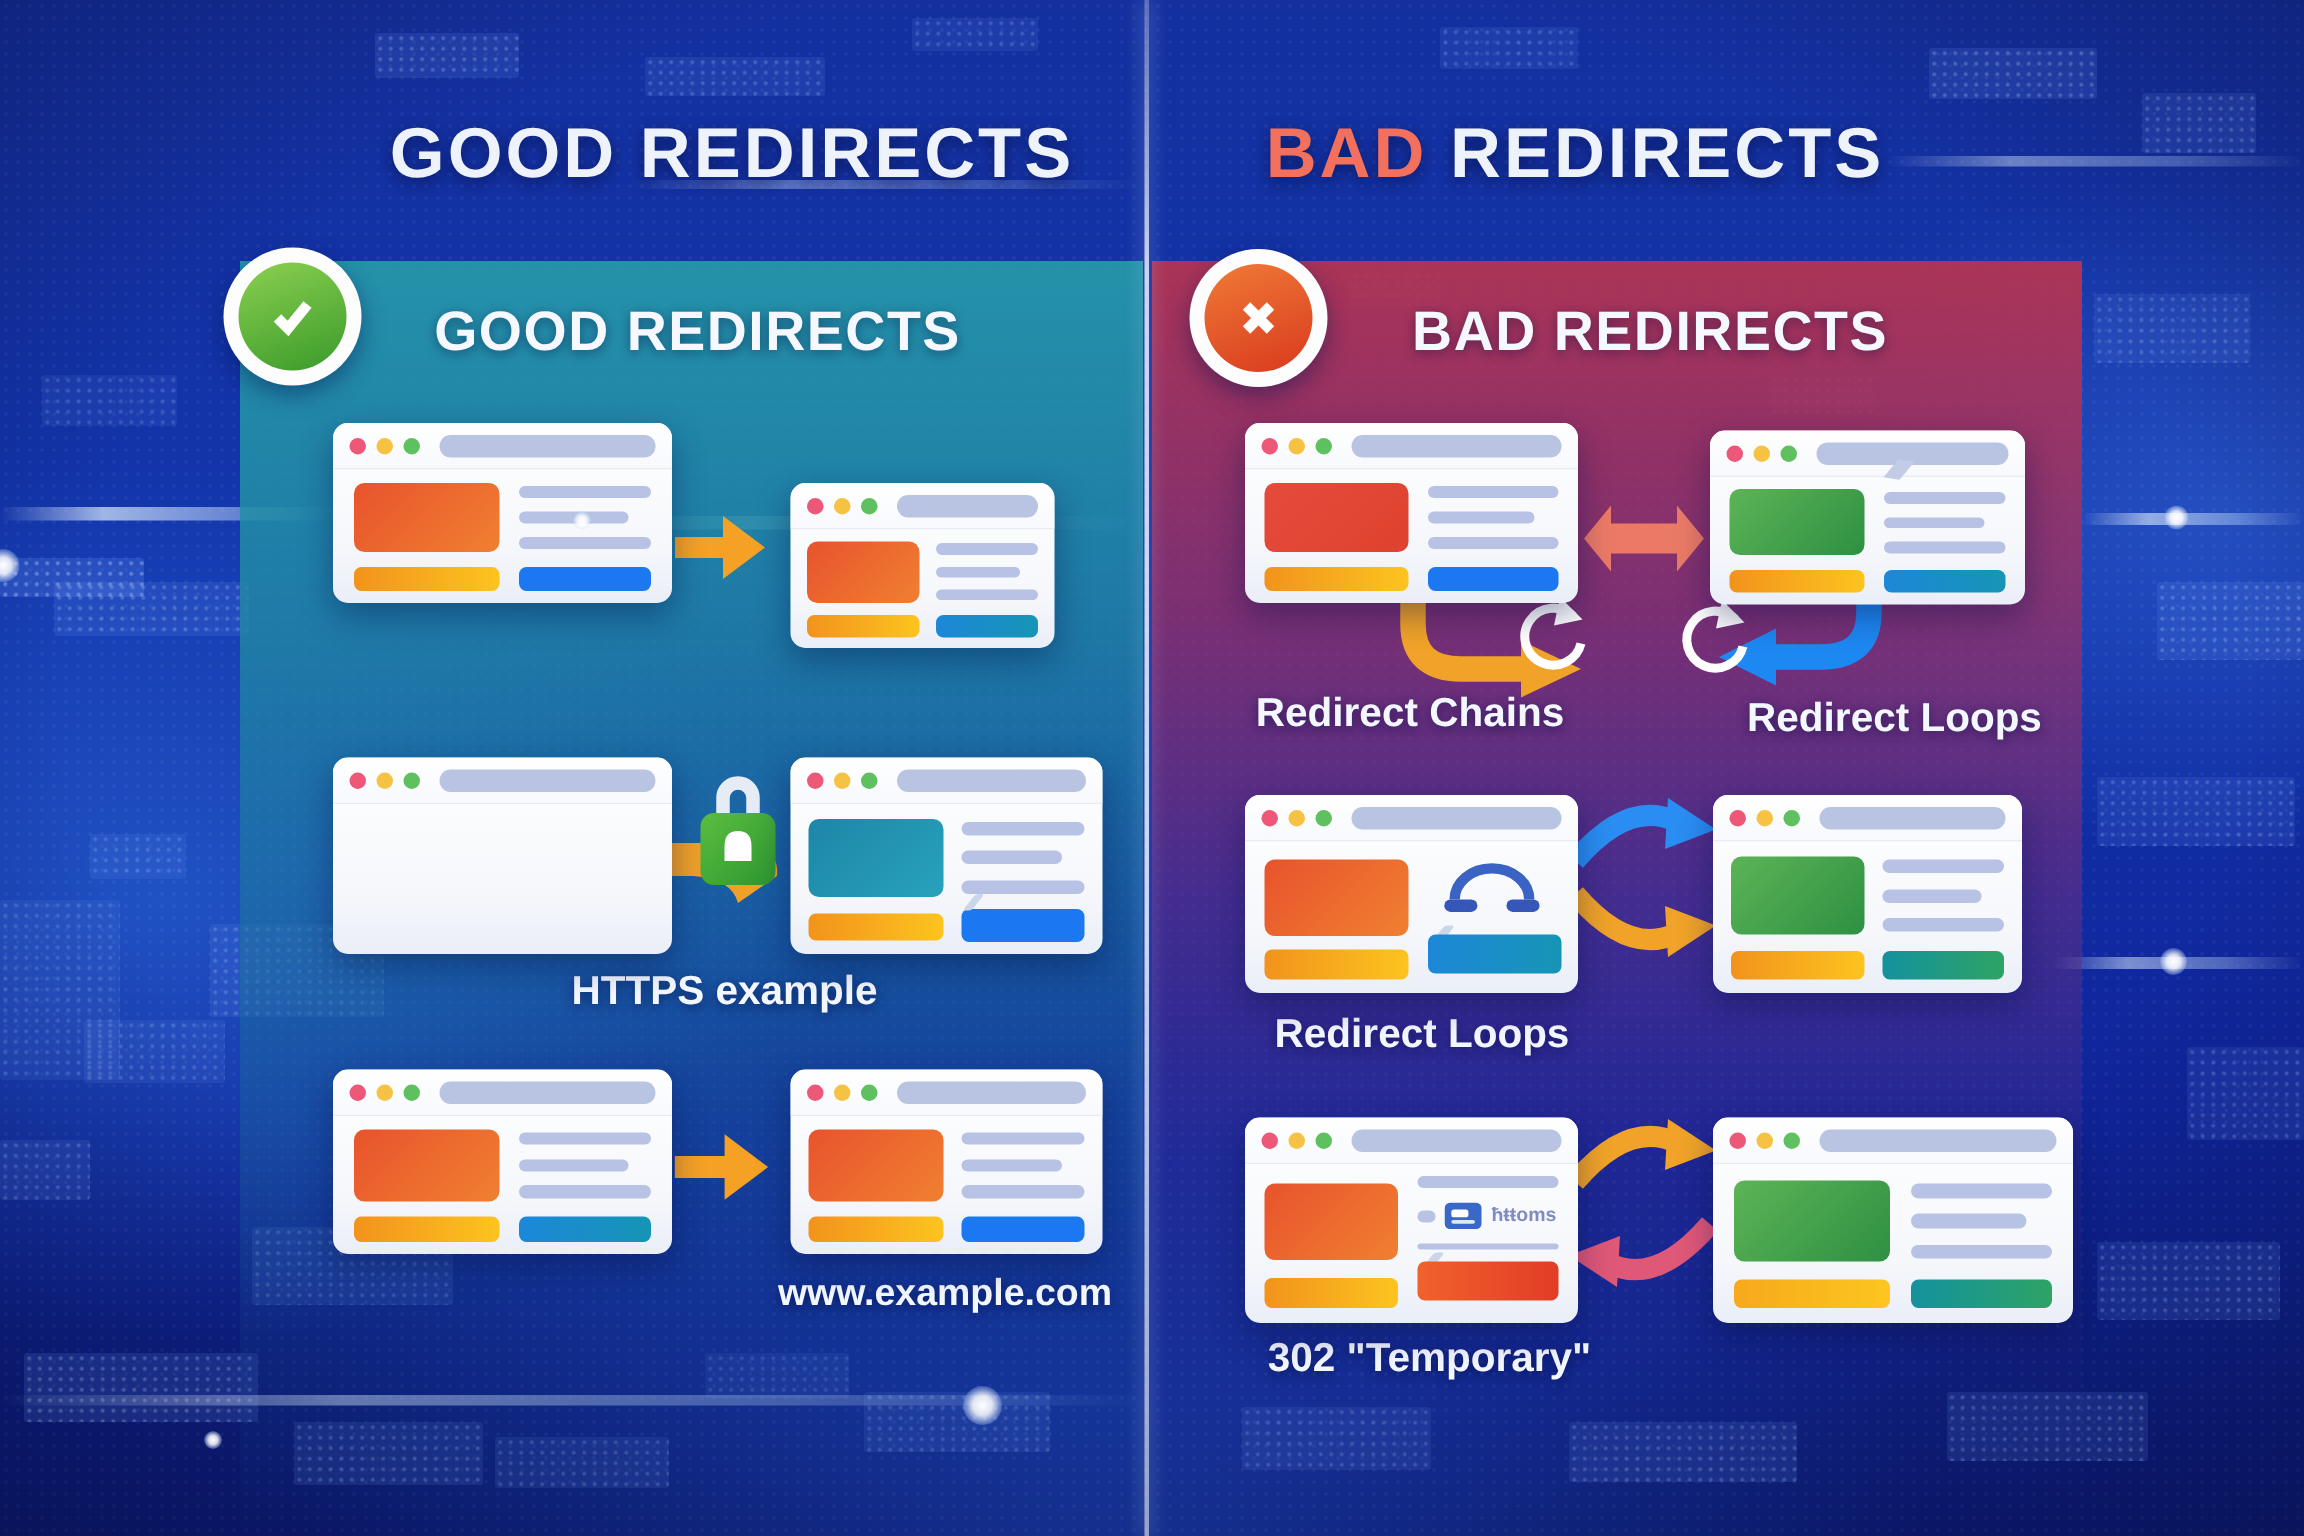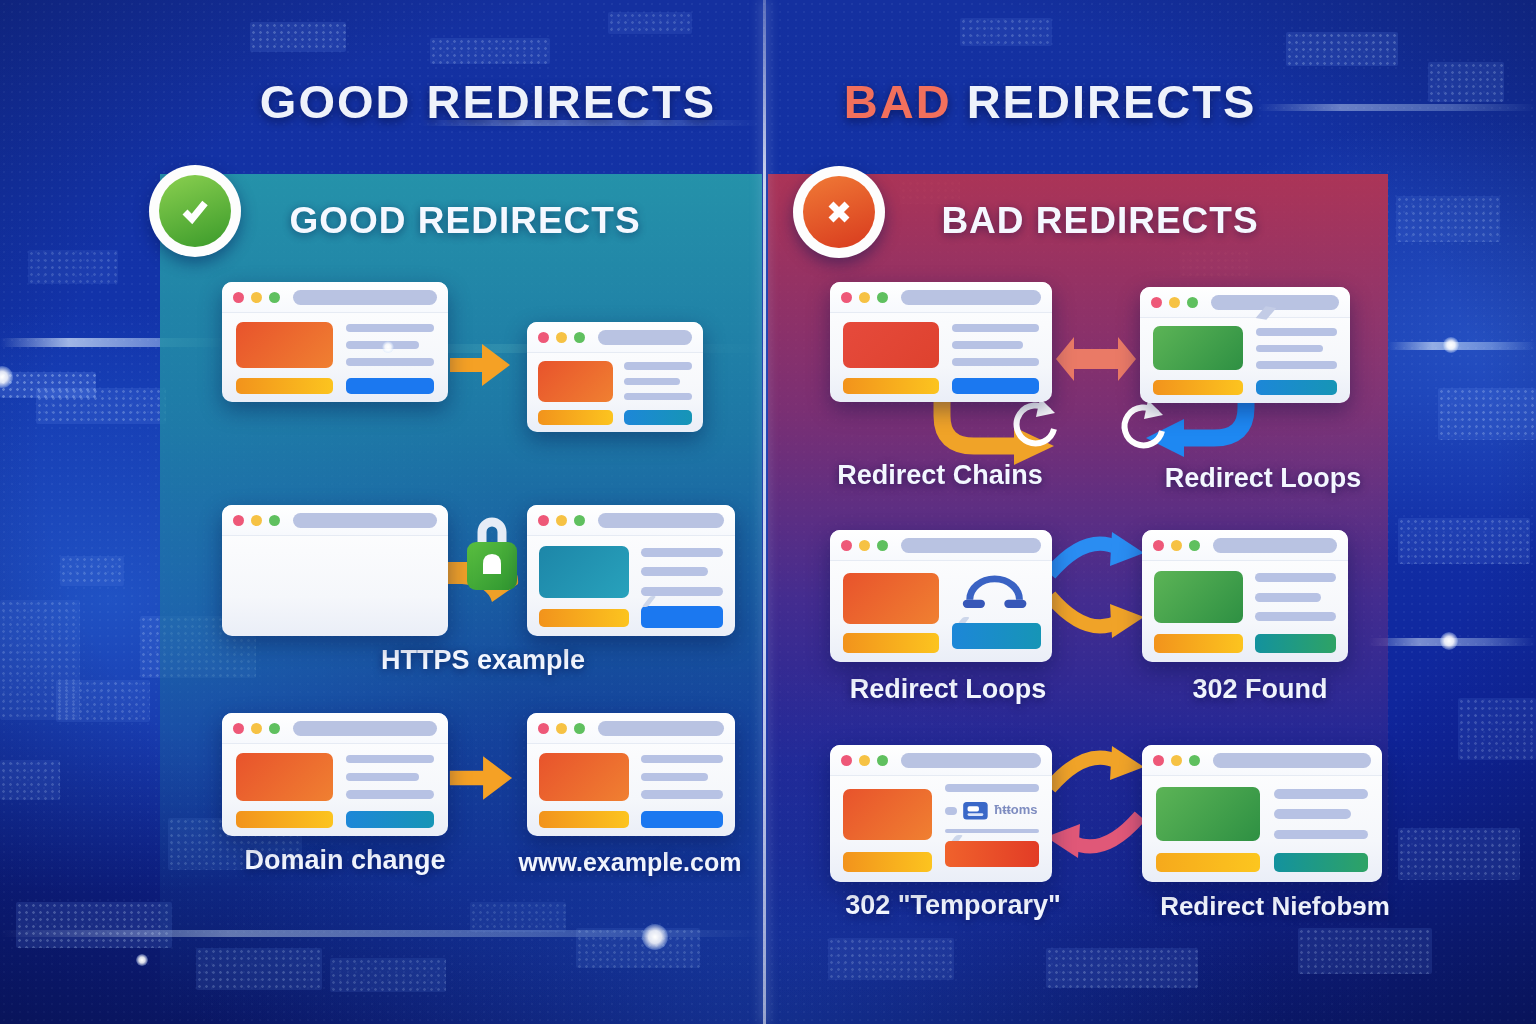--- a/index.html
+++ b/index.html
@@ -240,29 +240,26 @@
       </svg>
   </div>
   <div class="svgabs" style="left:1046px;top:810px;width:98px;height:54px;transform:scale(-1,-1);">
     <svg viewBox="0 0 98 54">
         <path d="M4 48 Q40 6 72 22" fill="none" stroke="#e05878" stroke-width="14"></path>
         <polygon points="66,6 98,27 64,40" fill="#e05878"></polygon>
       </svg>
   </div>
 
   <div class="lbl" style="left:300px;top:644px;width:366px;">HTTPS example</div>
-  <div class="lbl" style="left:225px;top:844px;width:240px;">Domain change</div>
   <div class="lbl" style="left:818px;top:459px;width:244px;">Redirect Chains</div>
 
   <div class="lbl" style="left:500px;top:847px;width:260px;font-size:25px;">www.example.com</div>
   <div class="lbl" style="left:1138px;top:462px;width:250px;">Redirect Loops</div>
   <div class="lbl" style="left:823px;top:673px;width:250px;">Redirect Loops</div>
-  <div class="lbl" style="left:1135px;top:673px;width:250px;">302 Found</div>
   <div class="lbl" style="left:818px;top:889px;width:270px;">302 "Temporary"</div>
-  <div class="lbl" style="left:1130px;top:891px;width:290px;font-size:26px;">Redirect Niefobɘm</div>
 <div class="browser" style="left: 222px; top: 282px; width: 226px; height: 120px;">
       <div class="bbar">
         <div class="dot r"></div>
         <div class="dot y"></div>
         <div class="dot g"></div>
         <div class="pill"></div>
       </div>
       <div class="bcontent">
         <div class="blk g-org" style="left: 6%; top: 11%; width: 43%; height: 51%;"></div>
         <div class="blk line" style="left: 55%; top: 13%; width: 39%; height: 9%;"></div>

